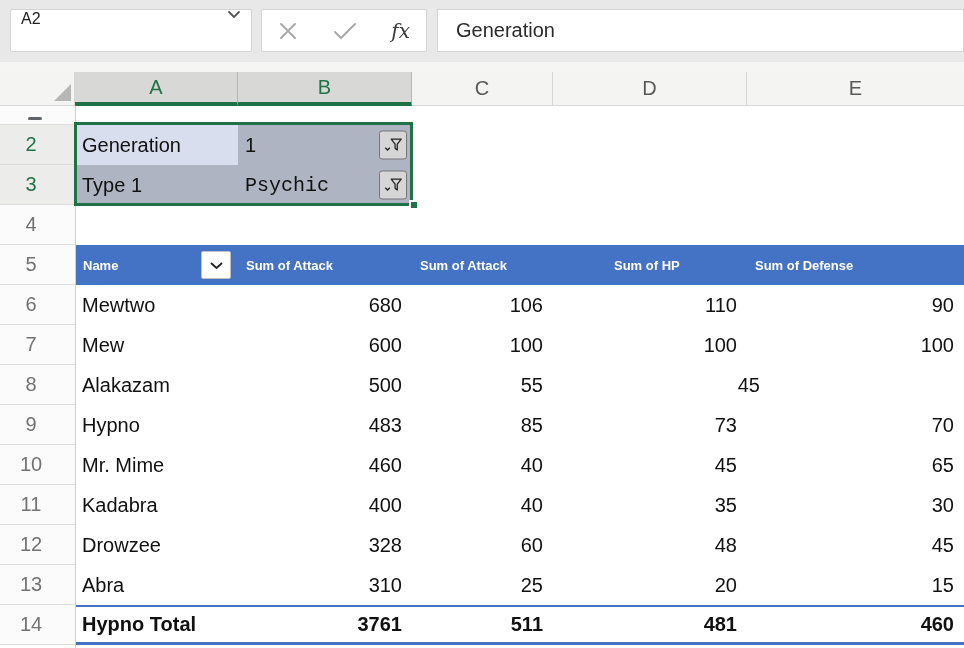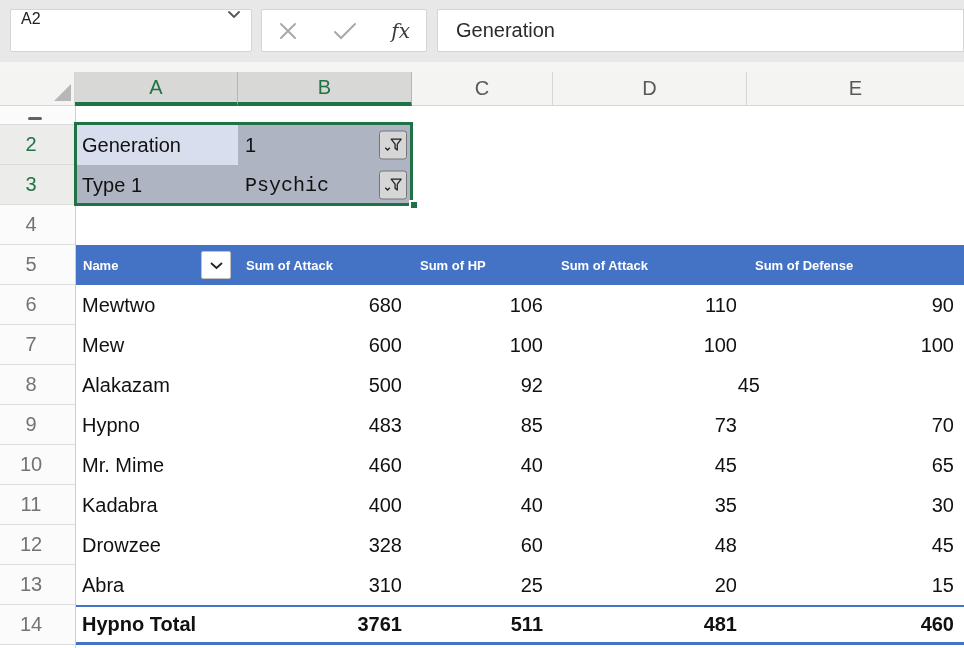--- a/index.html
+++ b/index.html
@@ -159,22 +159,22 @@
       <div class="rh">5</div>
       <div class="c ca ph">
         <span>Name</span>
         <span class="dd-btn">
           <svg width="15" height="9" viewBox="0 0 15 9">
               <path d="M2 2 L7.5 7 L13 2" fill="none" stroke="#222" stroke-width="1.8"></path>
             </svg>
         </span>
       </div>
       <div class="c cb ph">Sum of Attack</div>
+      <div class="c cd ph">Sum of Attack</div>
       <div class="c cc ph">Sum of HP</div>
-      <div class="c cd ph">Sum of Attack</div>
       <div class="c ce ph">Sum of Defense</div>
     </div>
 
     <div class="row">
       <div class="rh">6</div>
       <div class="c ca">Mewtwo</div>
       <div class="c cb num">680</div>
       <div class="c cc num">106</div>
       <div class="c cd num">110</div>
       <div class="c ce num">90</div>
@@ -184,21 +184,21 @@
       <div class="c ca">Mew</div>
       <div class="c cb num">600</div>
       <div class="c cc num">100</div>
       <div class="c cd num">100</div>
       <div class="c ce num">100</div>
     </div>
     <div class="row">
       <div class="rh">8</div>
       <div class="c ca">Alakazam</div>
       <div class="c cb num">500</div>
-      <div class="c cc num">92</div>
+      <div class="c cc num">55</div>
       <div class="c ce num">45</div>
     </div>
     <div class="row">
       <div class="rh">9</div>
       <div class="c ca">Hypno</div>
       <div class="c cb num">483</div>
       <div class="c cc num">85</div>
       <div class="c cd num">73</div>
       <div class="c ce num">70</div>
     </div>

